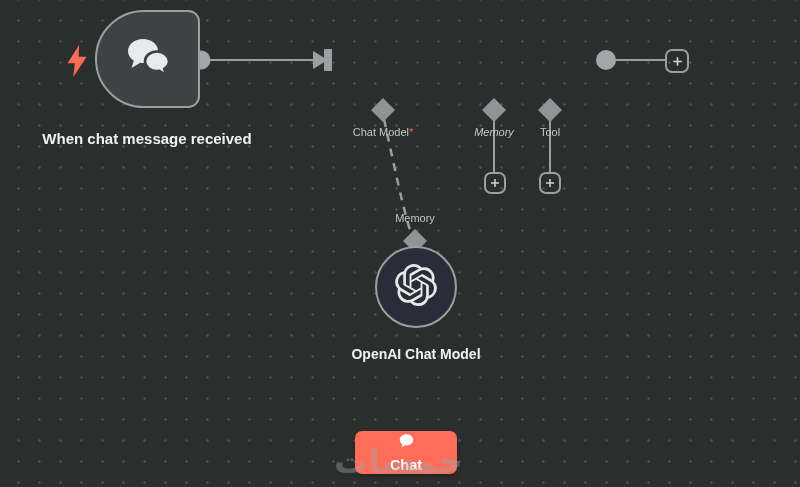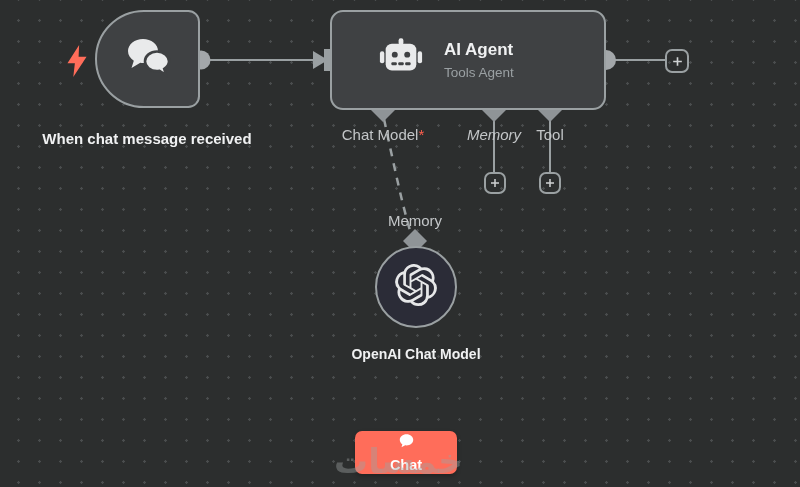--- a/index.html
+++ b/index.html
@@ -17,21 +17,21 @@
     display:flex;align-items:center;justify-content:center;}
   #agent-node{left:330px;top:10px;width:276px;height:100px;border-radius:13px;
     display:flex;align-items:center;gap:20px;padding-left:46px;}
   #openai-node{left:375px;top:246px;width:82px;height:82px;border-radius:50%;
     background:#2b2c37;border:2px solid #9aa0a2;box-sizing:border-box;
     display:flex;align-items:center;justify-content:center;}
   
   .node-label{color:#f0f1f2;font-size:15px;font-weight:600;text-align:center;line-height:1.35;margin-top:8px;}
   #agent-title{color:#f0f1f2;font-size:17px;font-weight:700;line-height:1.2;}
   #agent-subtitle{color:#9aa0a3;font-size:13.5px;margin-top:4px;}
-  .port-label{color:#c3c6c8;font-size:15px;text-align:center;white-space:nowrap;}
+  .port-label{color:#c3c6c8;font-size:11px;text-align:center;white-space:nowrap;}
   .req{color:#ff5f4e;}
   
   .plus-btn{border:2px solid #9aa0a2;border-radius:7px;box-sizing:border-box;
     display:flex;align-items:center;justify-content:center;background:transparent;cursor:pointer;}
   .plus-btn svg{display:block;}
   
   #chat-button{left:355px;top:431px;width:102px;height:43px;background:#ff6d5a;border-radius:7px;
     display:flex;align-items:center;justify-content:center;gap:8px;cursor:pointer;
     box-shadow:0 2px 4px rgba(0,0,0,0.25);flex-direction:column;}
   #chat-button span{color:#ffffff;font-size:14.5px;font-weight:700;}
@@ -79,43 +79,20 @@
   <div id="trigger-node" class="abs node">
     <span>
       <svg width="48" height="44" viewBox="0 0 48 44">
         <path fill="#e9eaeb" d="M19 4 C10.7 4 4 9.4 4 16.1 c0 4 2.3 7.5 5.8 9.7 L7.5 33 l8.8 -5.3 c.9 .2 1.8 .3 2.7 .3 8.3 0 15 -5.4 15 -12 C34 9.4 27.3 4 19 4 Z"></path>
         <path fill="#e9eaeb" stroke="#3f4143" stroke-width="2.6" d="M33 16.5 c-6.6 0 -12 4.4 -12 9.8 0 5.4 5.4 9.7 12 9.7 .9 0 1.7 -.1 2.5 -.2 L42 40 l-1.8 -6.2 c2.9 -1.8 4.8 -4.5 4.8 -7.5 0 -5.4 -5.4 -9.8 -12 -9.8 Z"></path>
       </svg>
     </span>
   </div>
   <div class="abs node-label" style="left:32px;top:121px;width:230px;">When chat message received</div>
 
-  <div id="agent-node" class="abs node">
-    <span>
-      <svg width="46" height="46" viewBox="0 0 48 48">
-        <g fill="#e9eaeb">
-          <rect x="21.5" y="3.5" width="5" height="7" rx="2.2"></rect>
-          <rect x="8" y="9" width="32" height="28" rx="6.5"></rect>
-          <rect x="2" y="17" width="4.6" height="12.5" rx="2.2"></rect>
-          <rect x="41.4" y="17" width="4.6" height="12.5" rx="2.2"></rect>
-        </g>
-        <g fill="#3f4143">
-          <circle cx="17.5" cy="20.5" r="3.1"></circle>
-          <circle cx="30.5" cy="20.5" r="3.1"></circle>
-          <rect x="14" y="28.5" width="5.6" height="3" rx="1"></rect>
-          <rect x="21.2" y="28.5" width="5.6" height="3" rx="1"></rect>
-          <rect x="28.4" y="28.5" width="5.6" height="3" rx="1"></rect>
-        </g>
-      </svg>
-    </span>
-    <span>
-      <div id="agent-title">AI Agent</div>
-      <div id="agent-subtitle">Tools Agent</div>
-    </span>
-  </div>
 
   <div class="abs port-label" style="left:328px;top:126px;width:110px;">
     <span>Chat Model</span><span class="req">*</span>
   </div>
   <div class="abs port-label" style="left:454px;top:126px;width:80px;font-style:italic;">Memory</div>
   <div class="abs port-label" style="left:515px;top:126px;width:70px;">Tool</div>
 
   <div class="abs plus-btn" style="left:665px;top:49px;width:24px;height:24px;">
     <svg width="13" height="13" viewBox="0 0 24 24">
         <path d="M12 4 v16 M4 12 h16" stroke="#cfd2d3" stroke-width="3" fill="none"></path>

